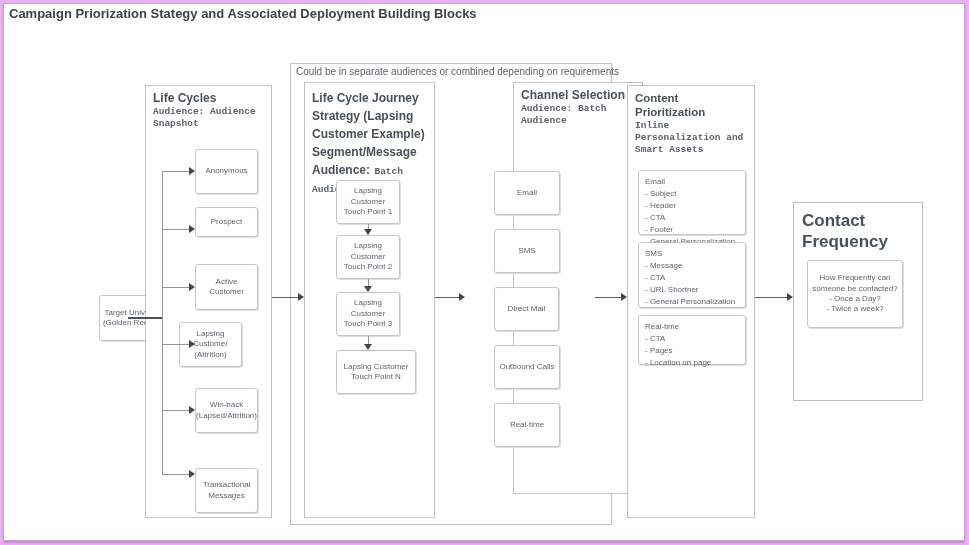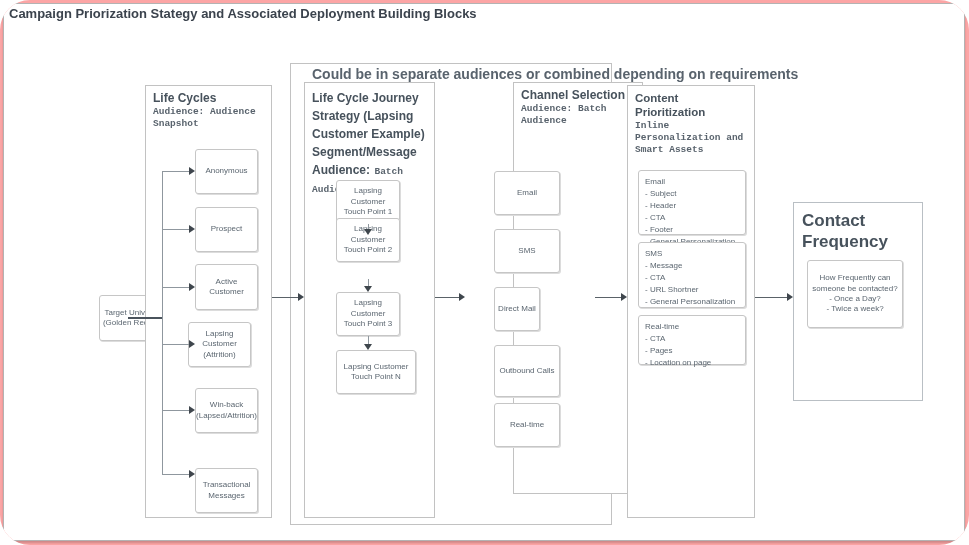--- a/index.html
+++ b/index.html
@@ -1,28 +1,28 @@
 <!DOCTYPE html>
 <html><head>
 <meta charset="utf-8">
 <style>
   html,body{margin:0;padding:0;background:#fff;}
-  #canvas{position:relative;width:969px;height:545px;font-family:"Liberation Sans",sans-serif;background:#fca5a5;overflow:hidden;border-radius:30px;}
+  #canvas{position:relative;width:969px;height:545px;font-family:"Liberation Sans",sans-serif;background:#f0abfc;overflow:hidden;}
   .frame{position:absolute;left:3px;top:3px;width:960px;height:536px;border:1px solid #b3b3b3;background:#fff;box-shadow:0 2px 2px rgba(0,0,0,.18);}
   .diagram-title{position:absolute;left:9px;top:6px;font-size:13px;font-weight:bold;color:#3b434d;}
   .col{position:absolute;border:1px solid #c2c2c2;background:#fff;box-sizing:border-box;}
   .col-pad{padding:5px 7px;}
   .col-title{font-size:12px;font-weight:bold;color:#47525c;line-height:1.25;}
   .col-sub{font-size:9.5px;font-weight:bold;color:#59636d;line-height:1.3;font-family:Liberation Mono, monospace;}
   .node{position:absolute;border:1px solid #c6c6c6;border-radius:3px;background:#fff;box-shadow:1px 1px 0 #dcdcdc;
         display:flex;align-items:center;justify-content:center;text-align:center;
         font-size:8px;color:#5b6670;line-height:1.3;box-sizing:border-box;padding:2px;}
   .block{position:absolute;border:1px solid #c6c6c6;border-radius:3px;background:#fff;box-shadow:1px 1px 0 #dcdcdc;
         font-size:8px;color:#5b6670;line-height:1.5;box-sizing:border-box;padding:5px 6px;white-space:pre-line;}
-  .note-label{position:absolute;left:312px;top:66px;font-size:14px;font-weight:bold;color:#59636d;}
+  .note-label{position:absolute;left:296px;top:66px;font-size:10px;font-weight:normal;color:#59636d;}
   .hline{position:absolute;height:1px;background:#8f979e;}
   .vline{position:absolute;width:1px;background:#8f979e;}
   .thick{height:2px;background:#4a535c;}
   .arr-r{position:absolute;width:0;height:0;border-top:4px solid transparent;border-bottom:4px solid transparent;border-left:6px solid #3f464d;}
   .arr-d{position:absolute;width:0;height:0;border-left:4px solid transparent;border-right:4px solid transparent;border-top:6px solid #3f464d;}
   .pre{white-space:pre-line;}
 </style>
 </head>
 <body>
 
@@ -33,23 +33,23 @@
   <div class="node pre" style="left:61px;top:295px;width:67px;height:46px;margin-left:38px;">Target Universe
 (Golden Record)</div>
 
   <div class="col" style="left:145px;top:85px;width:127px;height:433px;">
     <div class="col-pad">
       <div class="col-title">Life Cycles</div>
       <div class="col-sub">Audience: Audience Snapshot</div>
     </div>
   </div>
   <div class="node" style="left:195px;top:149px;width:63px;height:45px;">Anonymous</div>
-  <div class="node" style="left:195px;top:207px;width:63px;height:45px;">Prospect</div>
+  <div class="node" style="left:195px;top:207px;width:63px;height:30px;">Prospect</div>
   <div class="node" style="left:195px;top:264px;width:63px;height:46px;">Active Customer</div>
-  <div class="node" style="left:188px;top:322px;width:63px;height:45px;">Lapsing Customer (Attrition)</div>
+  <div class="node" style="left:179px;top:322px;width:63px;height:45px;">Lapsing Customer (Attrition)</div>
   <div class="node" style="left:195px;top:388px;width:63px;height:45px;">Win-back (Lapsed/Attrition)</div>
   <div class="node" style="left:195px;top:468px;width:63px;height:45px;">Transactional Messages</div>
 
   <div class="hline thick" style="left:128px;top:317px;width:34px;"></div>
   <div class="vline" style="left:162px;top:171px;height:304px;"></div>
   <div class="hline" style="left:162px;top:171px;width:27px;"></div>
   <div class="arr-r" style="left:189px;top:167px;"></div>
   <div class="hline" style="left:162px;top:229px;width:27px;"></div>
   <div class="arr-r" style="left:189px;top:225px;"></div>
   <div class="hline" style="left:162px;top:287px;width:27px;"></div>
@@ -64,40 +64,40 @@
   <div class="col" style="left:290px;top:63px;width:322px;height:462px;"></div>
   <div class="note-label">Could be in separate audiences or combined depending on requirements</div>
 
   <div class="col" style="left:304px;top:82px;width:131px;height:436px;">
     <div class="col-pad">
       <span class="col-title">Life Cycle Journey Strategy (Lapsing Customer Example) Segment/Message Audience:</span>
       <span class="col-sub">Batch Audience</span>
     </div>
   </div>
   <div class="node" style="left:336px;top:180px;width:64px;height:44px;">Lapsing Customer Touch Point 1</div>
-  <div class="node" style="left:336px;top:218px;width:64px;height:44px;">Lapsing Customer Touch Point 2</div>
+  <div class="node" style="left:336px;top:235px;width:64px;height:44px;">Lapsing Customer Touch Point 2</div>
   <div class="node" style="left:336px;top:292px;width:64px;height:44px;">Lapsing Customer Touch Point 3</div>
   <div class="node" style="left:336px;top:350px;width:80px;height:44px;">Lapsing Customer Touch Point N</div>
   <div class="vline" style="left:368px;top:224px;height:5px;"></div>
   <div class="arr-d" style="left:364px;top:229px;"></div>
   <div class="vline" style="left:368px;top:279px;height:7px;"></div>
   <div class="arr-d" style="left:364px;top:286px;"></div>
   <div class="vline" style="left:368px;top:336px;height:8px;"></div>
   <div class="arr-d" style="left:364px;top:344px;"></div>
 
   <div class="col" style="left:465px;top:82px;width:130px;height:412px;margin-left:48px;">
     <div class="col-pad">
       <div class="col-title">Channel Selection</div>
       <div class="col-sub">Audience: Batch Audience</div>
     </div>
   </div>
   <div class="node" style="left:494px;top:171px;width:66px;height:44px;">Email</div>
   <div class="node" style="left:494px;top:229px;width:66px;height:44px;">SMS</div>
-  <div class="node" style="left:494px;top:287px;width:46px;height:44px;">Direct Mail</div>
-  <div class="node" style="left:494px;top:345px;width:66px;height:52px;">Outbound Calls</div>
+  <div class="node" style="left:494px;top:287px;width:65px;height:44px;">Direct Mail</div>
+  <div class="node" style="left:494px;top:345px;width:66px;height:44px;">Outbound Calls</div>
   <div class="node" style="left:494px;top:403px;width:66px;height:44px;">Real-time</div>
 
   <div class="col" style="left:627px;top:85px;width:128px;height:433px;">
     <div class="col-pad">
       <div class="col-title" style="font-size:11.5px;">Content Prioritization</div>
       <div class="col-sub">Inline Personalization and Smart Assets</div>
     </div>
   </div>
   <div class="block" style="left:638px;top:170px;width:108px;height:65px;">Email
 - Subject

